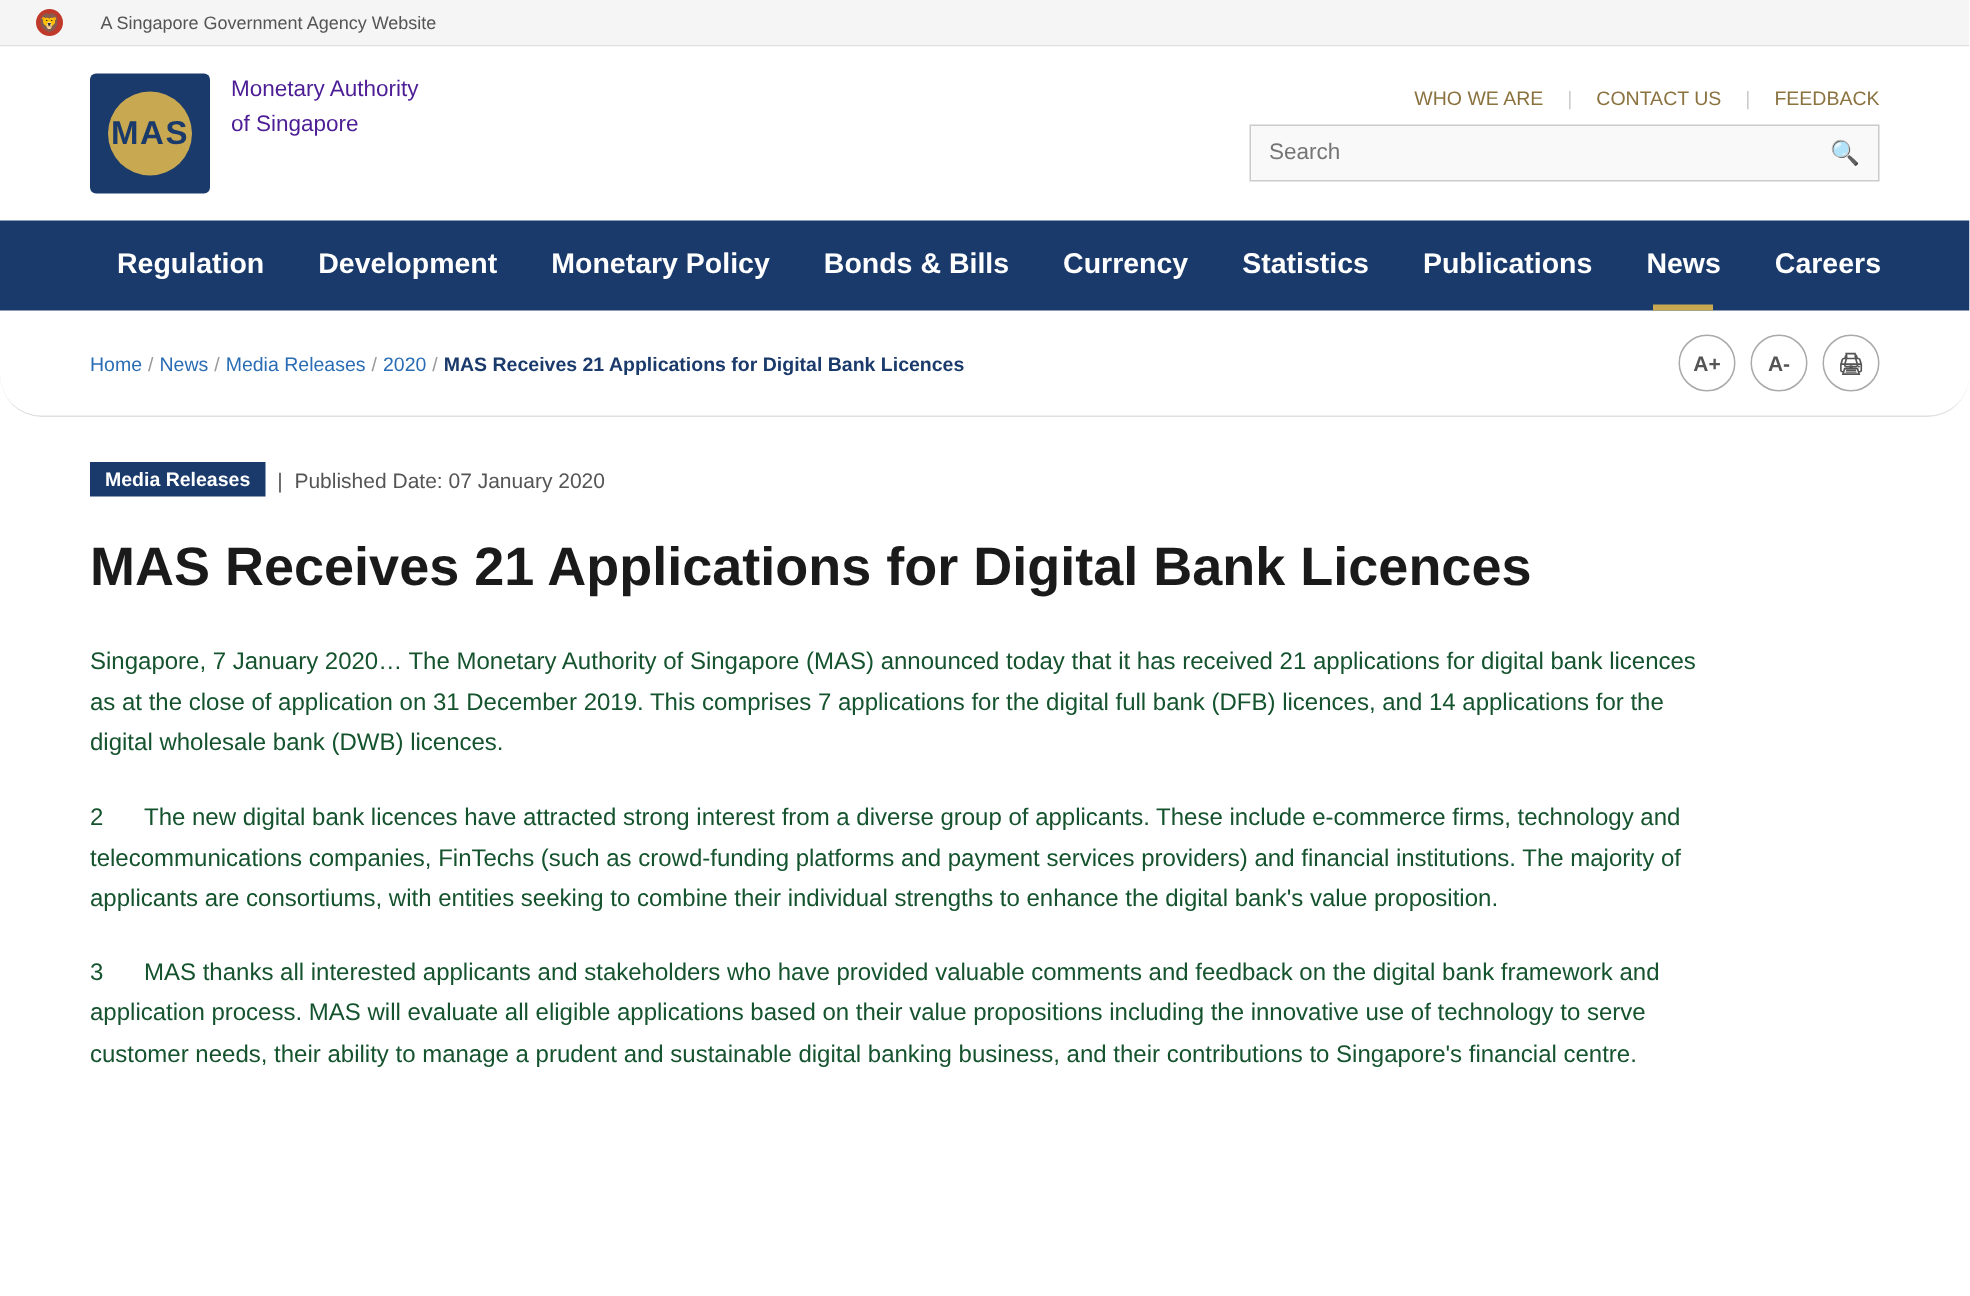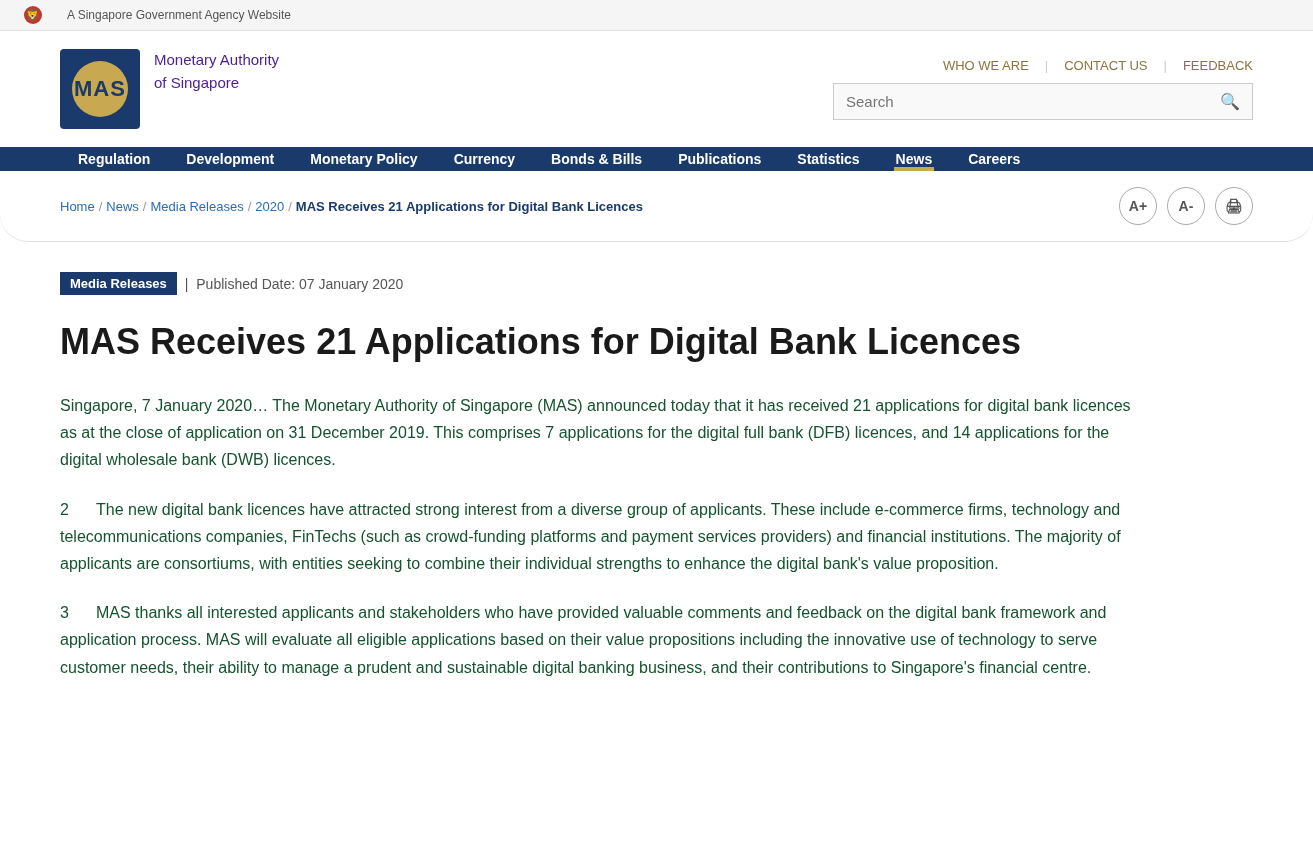--- a/index.html
+++ b/index.html
@@ -113,23 +113,23 @@
 
     
     .nav {
       background: #1a3a6b;
       padding: 0 60px;
       display: flex;
       align-items: stretch;
     }
     .nav-item {
       color: #fff;
-      font-size: 14px;
-      font-weight: bold;
-      padding: 4px 18px;
+      font-size: 19px;
+      font-weight: bold;
+      padding: 19px 18px;
       cursor: pointer;
       white-space: nowrap;
       position: relative;
     }
     .nav-item.active {
       color: #fff;
     }
     .nav-item.active::after {
       content: '';
       position: absolute;
@@ -253,24 +253,24 @@
       <input type="text" placeholder="Search" style="">
       <button class="search-icon-btn">🔍</button>
     </div>
   </div>
 </div>
 
 <nav class="nav">
   <div class="nav-item">Regulation</div>
   <div class="nav-item">Development</div>
   <div class="nav-item">Monetary Policy</div>
+  <div class="nav-item">Bonds &amp; Bills</div>
   <div class="nav-item">Currency</div>
-  <div class="nav-item">Bonds &amp; Bills</div>
+  <div class="nav-item">Statistics</div>
   <div class="nav-item">Publications</div>
-  <div class="nav-item">Statistics</div>
   <div class="nav-item active">News</div>
   <div class="nav-item">Careers</div>
 </nav>
 
 <div class="breadcrumb-area">
   <nav class="breadcrumb">
     <a>Home</a>
     <span class="sep">/</span>
     <a>News</a>
     <span class="sep">/</span>

